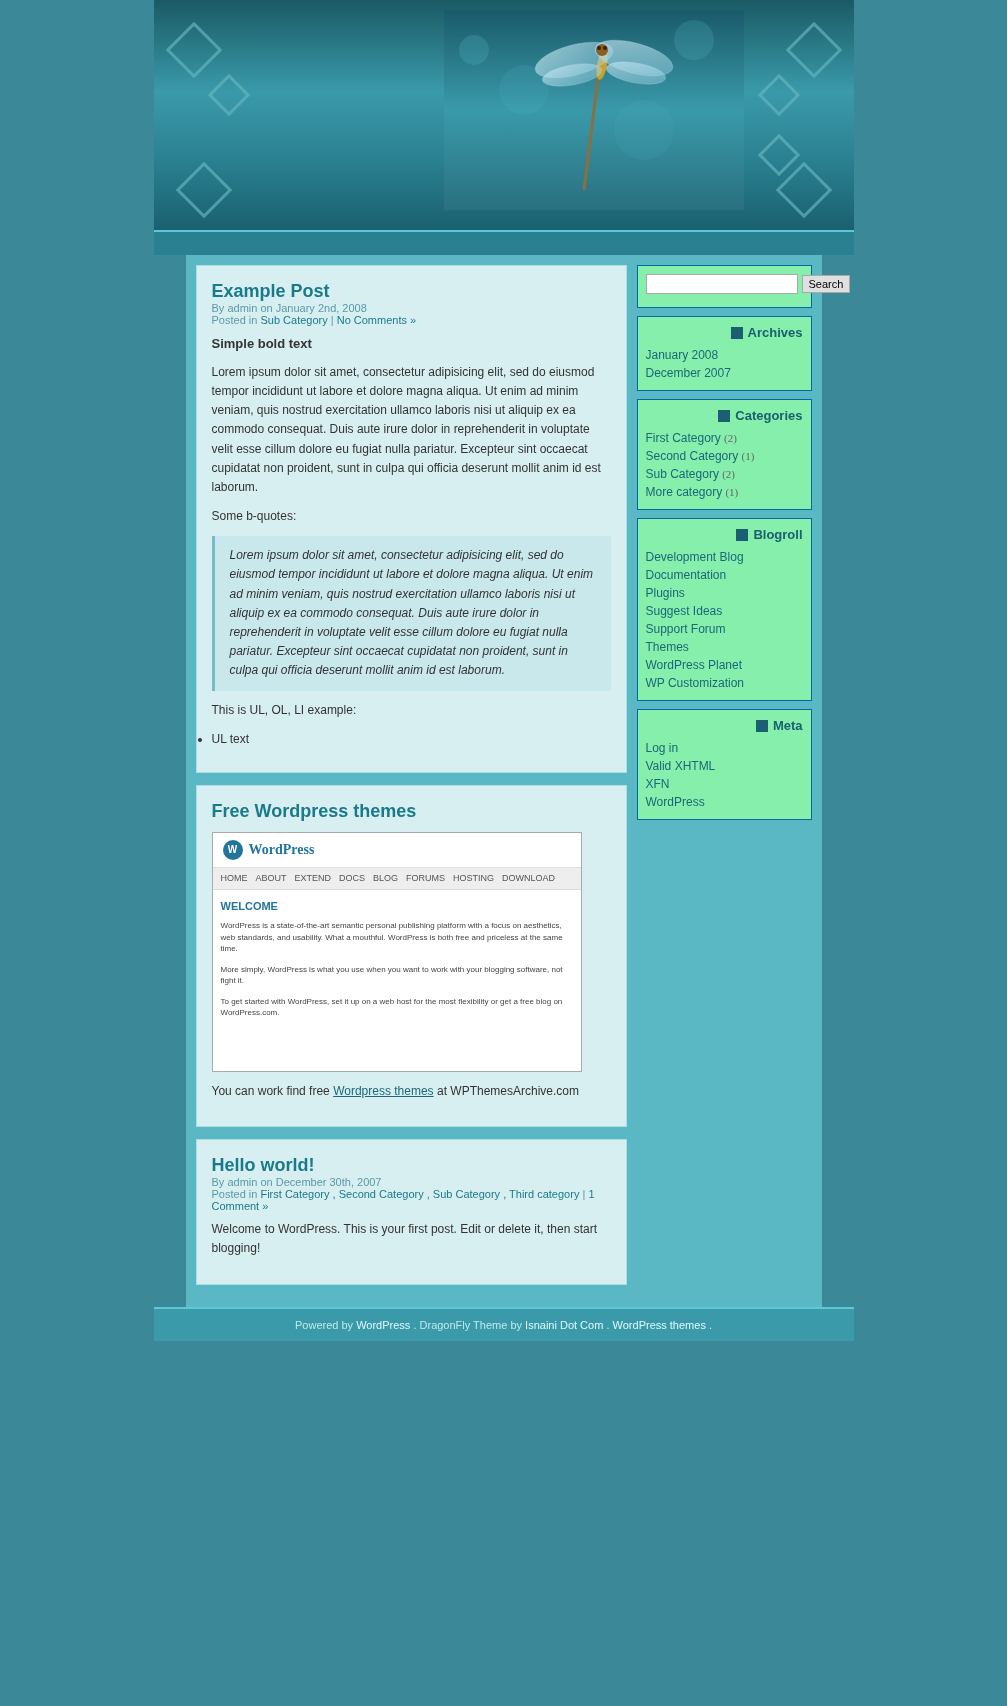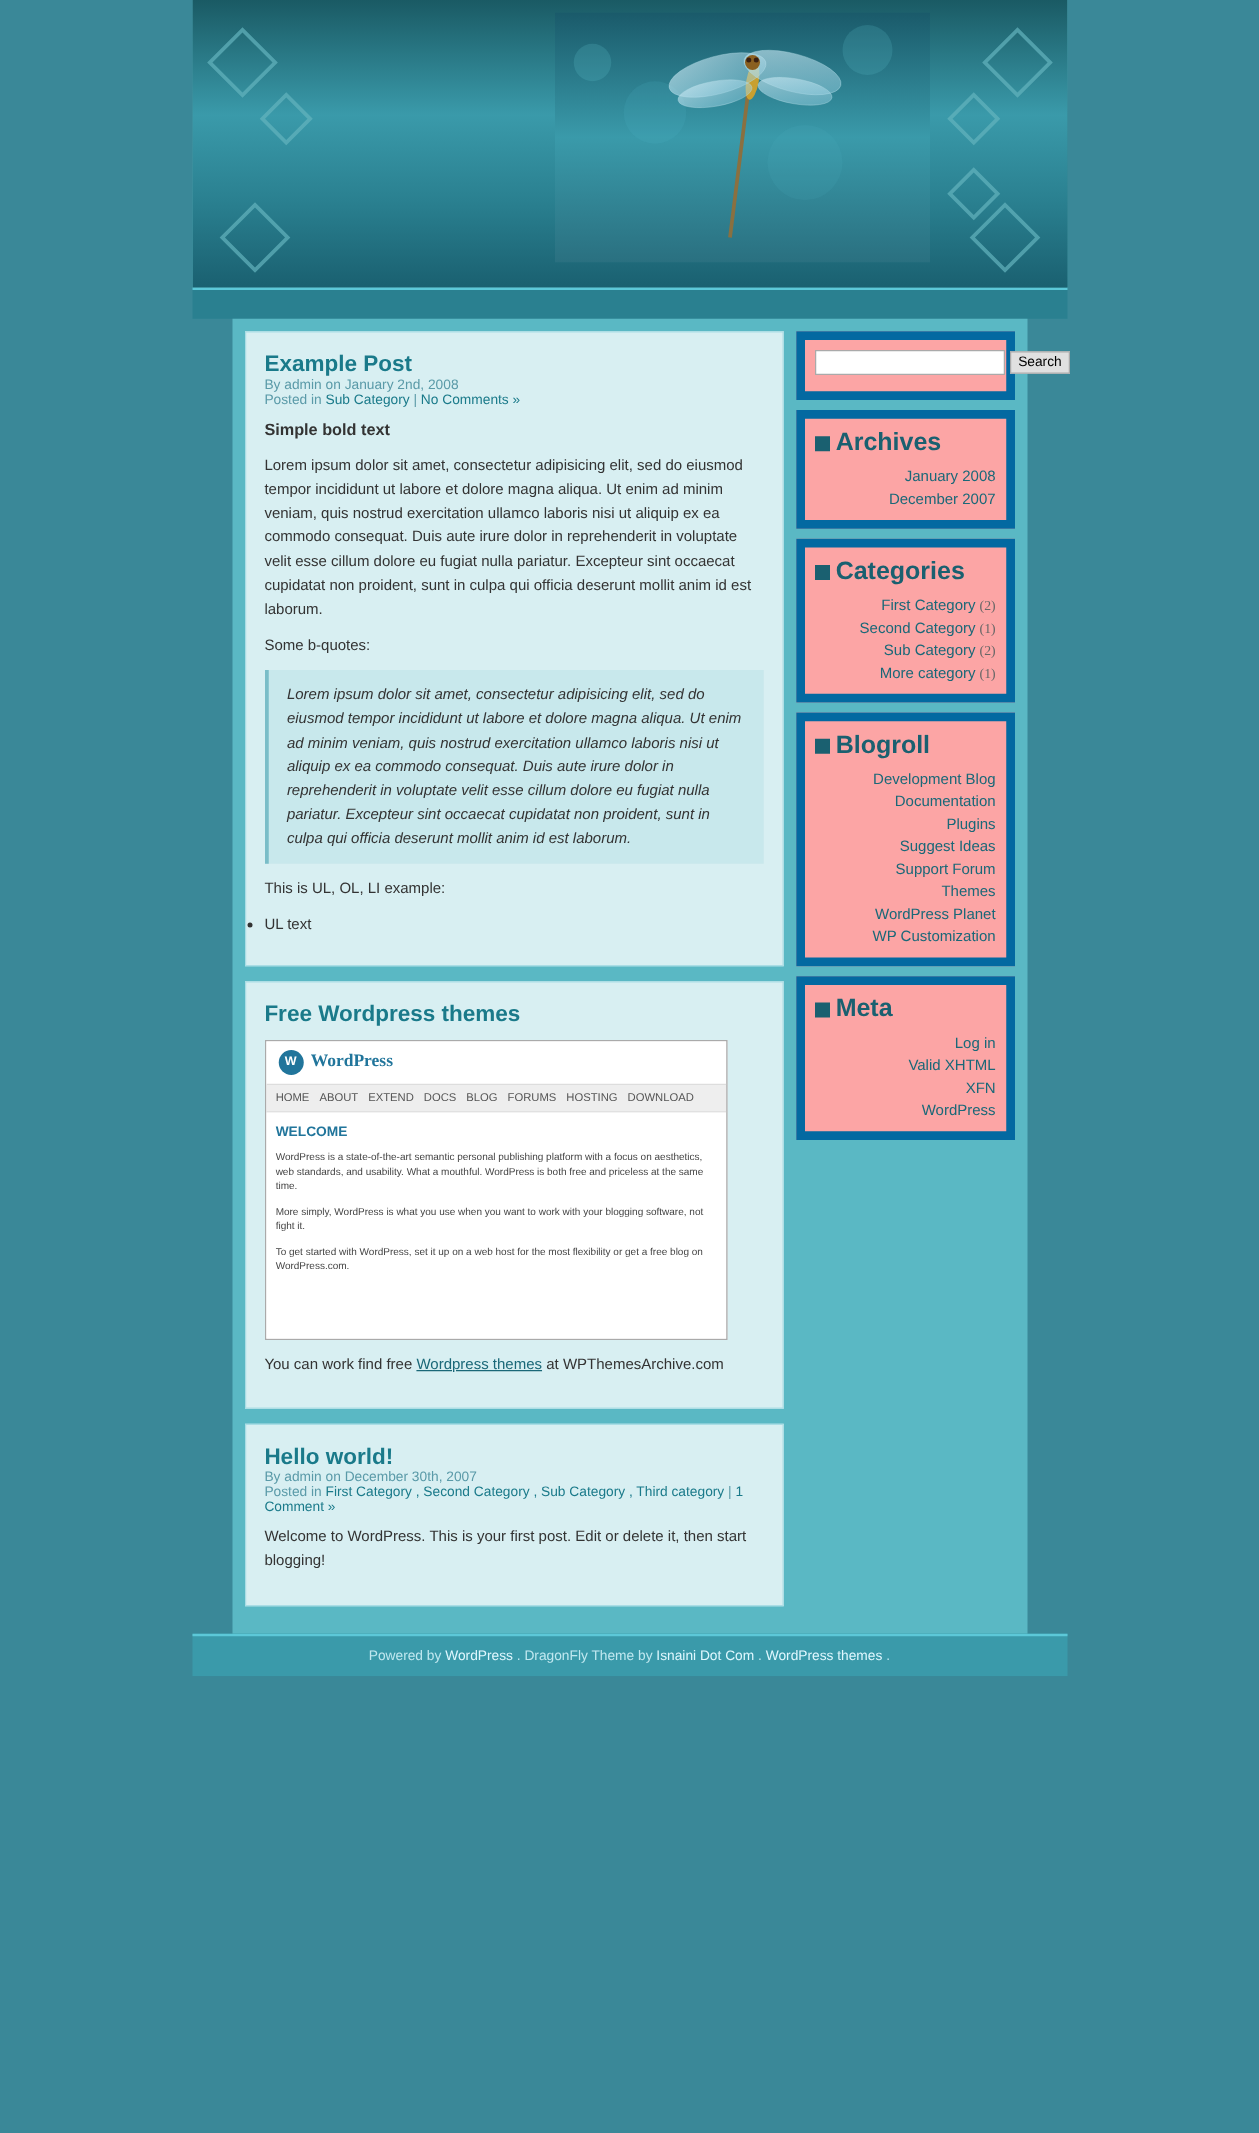--- a/index.html
+++ b/index.html
@@ -218,34 +218,35 @@
       color: #21759b;
       margin-bottom: 5px;
     }
 
     
     #sidebar {
       width: 175px;
       flex-shrink: 0;
     }
     .sidebar-widget {
-      background-color: #fca5a5;
-      border: 7px solid #0369a1;
+      background-color: #86efac;
+      border: 1px solid #0369a1;
       margin-bottom: 8px;
       padding: 8px;
     }
     .widget-title {
-      font-size: 20px;
+      font-size: 13px;
       font-weight: bold;
       color: #1a6070;
       font-family: Arial, sans-serif;
       margin-bottom: 6px;
       display: flex;
       align-items: center;
       gap: 5px;
+      justify-content: flex-end;
     }
     .widget-title-icon {
       width: 12px;
       height: 12px;
       background-color: #1a6070;
       display: inline-block;
       flex-shrink: 0;
     }
     .search-box {
       display: flex;
@@ -267,21 +268,20 @@
       padding: 2px 6px;
       font-size: 11px;
       cursor: pointer;
     }
     .widget-list {
       list-style: none;
       padding: 0;
     }
     .widget-list li {
       padding: 1px 0;
-      text-align: right;
     }
     .widget-list a {
       color: #1a6878;
       text-decoration: none;
       font-size: 12px;
       font-family: Arial, sans-serif;
     }
     .widget-list .count {
       color: #666;
       font-size: 11px;

